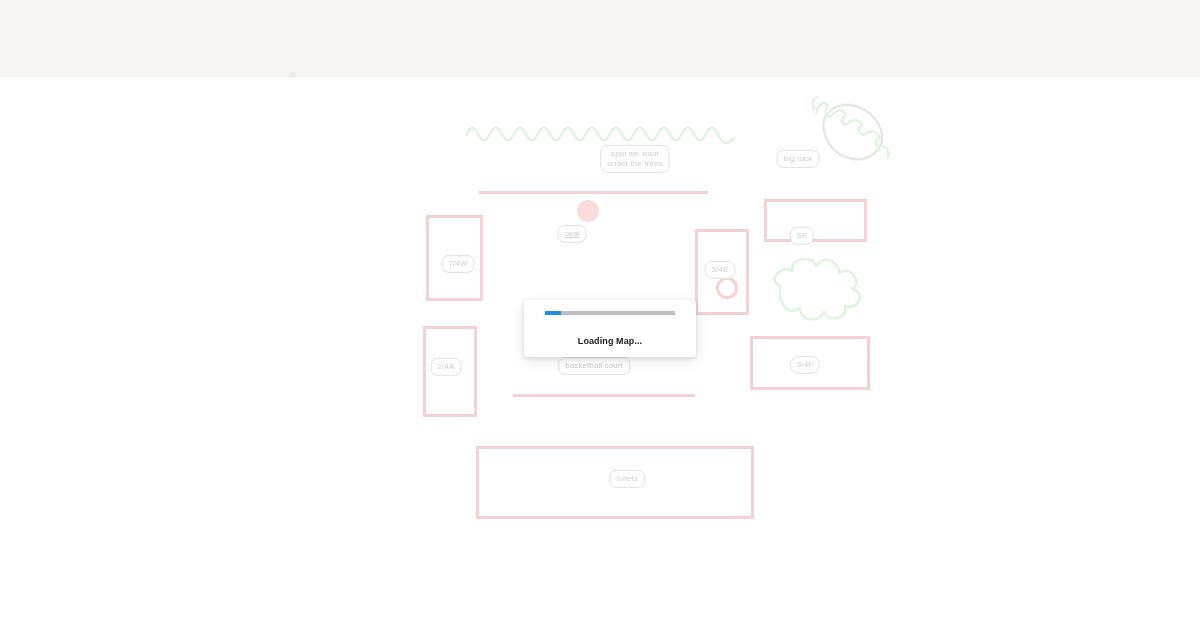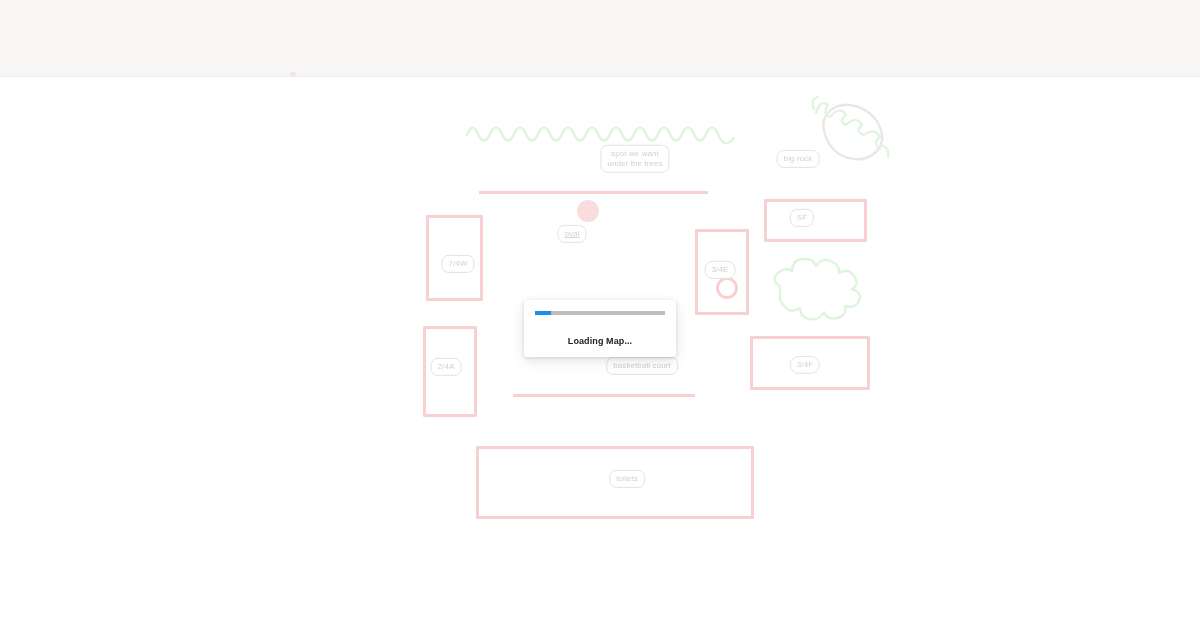--- a/index.html
+++ b/index.html
@@ -100,21 +100,21 @@
     white-space: pre;
     text-align: center;
     font-family: "Liberation Sans", sans-serif;
   }
 
   
   #loading-dialog {
     position: absolute;
     left: 524px;
     top: 300px;
-    width: 152px;
+    width: 172px;
     height: 57px;
     background: #ffffff;
     border-radius: 3px;
     box-shadow: 0 1px 4px rgba(0,0,0,.12), 0 4px 14px rgba(0,0,0,.10);
     display: flex;
     flex-direction: column;
     align-items: center;
     justify-content: center;
     gap: 21px;
     z-index: 50;
@@ -191,27 +191,27 @@
       <div class="shape rect" style="left:426px; top:138px; width:57px; height:86px;"></div>
       <div class="shape rect" style="left:695px; top:152px; width:54px; height:86px;"></div>
       <div class="shape rect" style="left:764px; top:122px; width:103px; height:43px;"></div>
       <div class="shape rect" style="left:423px; top:249px; width:54px; height:91px;"></div>
       <div class="shape rect" style="left:750px; top:259px; width:120px; height:54px;"></div>
       <div class="shape rect" style="left:476px; top:369px; width:278px; height:73px;"></div>
 
       <div class="map-label" style="left:635px; top:82px;">spot we want
 under the trees</div>
       <div class="map-label" style="left:798px; top:82px;text-align:center;">big rock</div>
-      <div class="map-label" style="left:802px; top:141px;">SF</div>
+      <div class="map-label" style="left:802px; top:159px;">SF</div>
       <div class="map-label" style="left:572px; top:157px;text-decoration:underline;">oval</div>
       <div class="map-label" style="left:458px; top:187px;">7/4W</div>
       <div class="map-label" style="left:720px; top:193px;border-radius:8px;">3/4E</div>
       <div class="map-label" style="left:446px; top:290px;">2/4A</div>
       <div class="map-label" style="left:805px; top:288px;border-radius:9px;">3/4F</div>
-      <div class="map-label" style="left:594px; top:289px;margin-left:48px;">basketball court</div>
+      <div class="map-label" style="left:594px; top:289px;">basketball court</div>
       <div class="map-label" style="left:627px; top:402px;">toilets</div>
 
     </div>
   </div>
 
   <div id="loading-dialog">
     <div id="progress-track" style="background: rgb(189, 189, 189);">
       <div id="progress-fill" style="width: 12%; background: rgb(26, 143, 227);"></div>
     </div>
     <div id="loading-text">Loading Map...</div>

